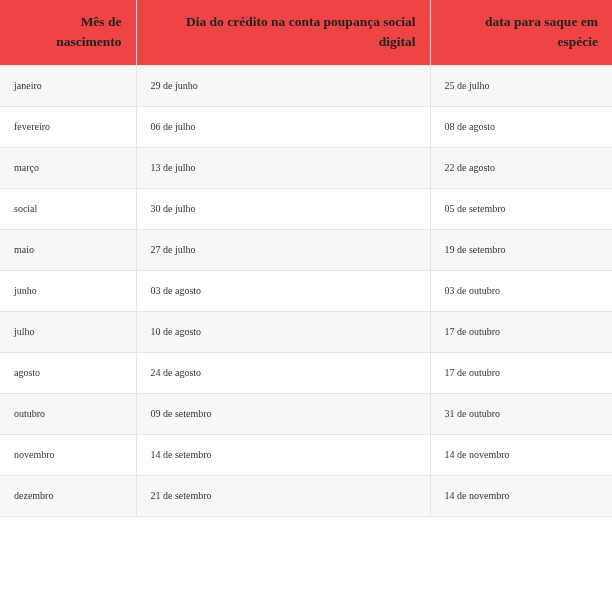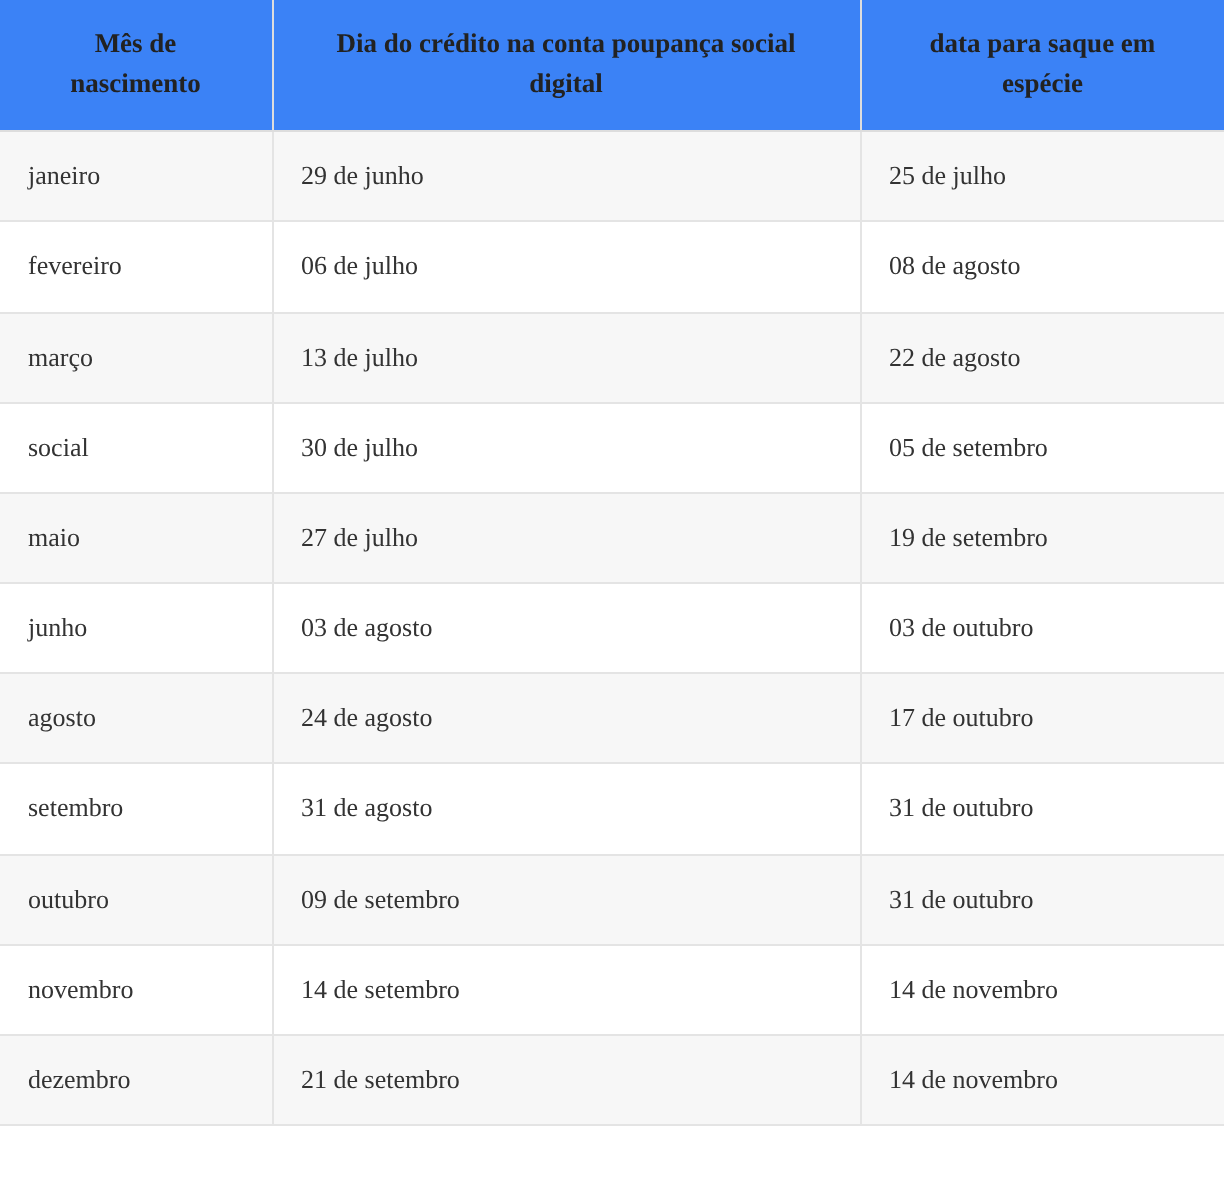--- a/index.html
+++ b/index.html
@@ -12,35 +12,35 @@
     height: 602px;
     overflow: hidden;
     font-family: "Liberation Serif", serif;
   }
   table.schedule {
     border-collapse: collapse;
     width: 612px;
     table-layout: fixed;
   }
   table.schedule th {
-    background: #3b82f6;
+    background: #ef4444;
     color: #222222;
     font-family: "Liberation Serif", serif;
     font-weight: bold;
     font-size: 13.5px;
     line-height: 1.45;
-    text-align: center;
+    text-align: right;
     vertical-align: top;
     padding: 12px 14px 14px 14px;
     border-bottom: 1px solid #dddddd;
   }
   table.schedule td {
     color: #333333;
     font-family: "Liberation Serif", serif;
-    font-size: 13px;
+    font-size: 10px;
     line-height: 1.4;
     text-align: left;
     vertical-align: middle;
     padding: 13px 14px;
     border-bottom: 1px solid #e4e4e4;
   }
   table.schedule tbody tr:nth-child(odd) td {
     background: #f7f7f7;
   }
   table.schedule tbody tr:nth-child(even) td {
@@ -102,28 +102,28 @@
       <td>maio</td>
       <td>27 de julho</td>
       <td>19 de setembro</td>
     </tr>
     <tr>
       <td>junho</td>
       <td>03 de agosto</td>
       <td>03 de outubro</td>
     </tr>
     <tr>
+      <td>julho</td>
+      <td>10 de agosto</td>
+      <td>17 de outubro</td>
+    </tr>
+    <tr>
       <td>agosto</td>
       <td>24 de agosto</td>
       <td>17 de outubro</td>
-    </tr>
-    <tr>
-      <td>setembro</td>
-      <td>31 de agosto</td>
-      <td>31 de outubro</td>
     </tr>
     <tr>
       <td>outubro</td>
       <td>09 de setembro</td>
       <td>31 de outubro</td>
     </tr>
     <tr>
       <td>novembro</td>
       <td>14 de setembro</td>
       <td>14 de novembro</td>

